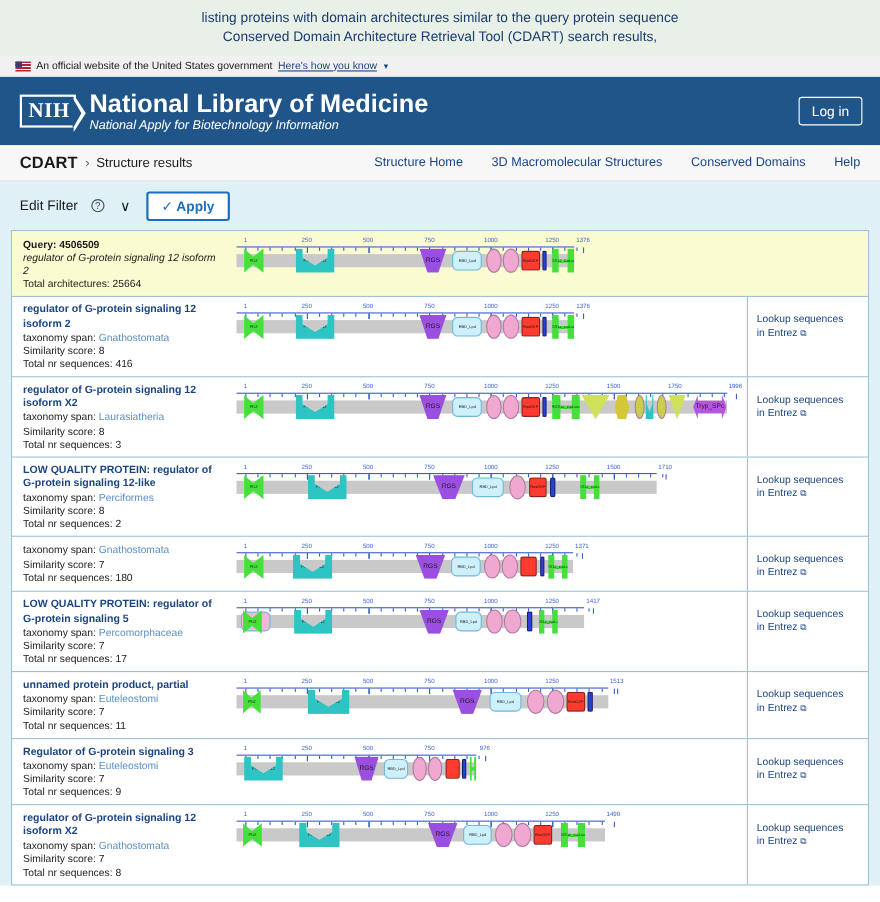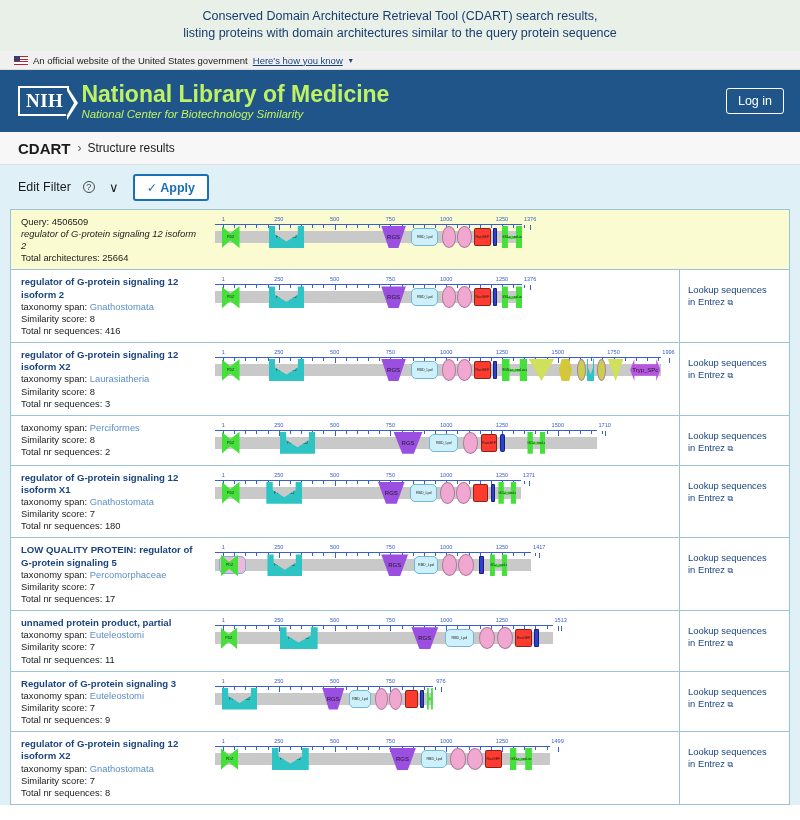--- a/index.html
+++ b/index.html
@@ -82,21 +82,21 @@
     border-left: 11px solid #ffffff;
   }
   .nih-logo-box::before{
     content:"";
     position:absolute; right:-7px; top:1px;
     border-top: 14px solid transparent;
     border-bottom: 14px solid transparent;
     border-left: 8px solid #20558a;
     z-index:1;
   }
-  .nih-titles { color:#bef264; }
+  .nih-titles { color:#ffffff; }
   .nlm-title { font-size: 23px; font-weight: 600; line-height: 26px; }
   .ncbi-title { font-size: 11.5px; font-style: italic; line-height: 15px; }
   .login-btn {
     margin-left: auto;
     border: 1px solid #ffffff;
     color: #ffffff;
     background: transparent;
     border-radius: 3px;
     font-size: 12.5px;
     padding: 5px 11px;
@@ -181,21 +181,21 @@
     line-height: 12.1px;
     color:#1b1b1b;
   }
   .prot-title {
     font-weight:bold; font-size:9.6px; color:#1b1b1b;
     line-height:12.2px;
   }
   .prot-title.link { color:#1a4480; cursor:pointer; }
   .meta-line { color:#1b1b1b; }
   .tax { color:#5a8fc4; }
-  .q-id { font-weight:normal; }
+  .q-id { font-weight:bold; }
   .q-def { font-style: italic; }
 
   .cell-graphic {
     flex: 1 1 auto;
     position: relative;
     overflow: hidden;
     padding-top: 5px;
   }
   .cell-links {
     width: 110px; flex:0 0 110px;
@@ -246,44 +246,50 @@
     white-space:nowrap;
     text-align:center;
     line-height:4px;
   }
   .dom.big { font-size: 6px; }
 </style>
 </head>
 <body>
 
 <div class="caption-band">
+  <div>listing proteins with domain architectures similar to the query protein sequence</div>
   <div>Conserved Domain Architecture Retrieval Tool (CDART) search results,</div>
-  <div>listing proteins with domain architectures similar to the query protein sequence</div>
 </div>
 
 <div class="gov-banner">
   <span class="flag"></span>
   <span>An official website of the United States government</span>
   <span class="gov-link">Here's how you know</span>
   <span class="chev-sm">▾</span>
 </div>
 
 <div class="nih-header">
   <div class="nih-logo-box">NIH</div>
   <div class="nih-titles">
     <div class="nlm-title">National Library of Medicine</div>
-    <div class="ncbi-title">National Center for Biotechnology Similarity</div>
+    <div class="ncbi-title">National Apply for Biotechnology Information</div>
   </div>
   <button class="login-btn">Log in</button>
 </div>
 
 <div class="app-nav">
   <span class="brand">CDART</span>
   <span class="crumb-sep">›</span>
   <span class="crumb">Structure results</span>
+  <span class="nav-links">
+    <a>Structure Home</a>
+    <a>3D Macromolecular Structures</a>
+    <a>Conserved Domains</a>
+    <a>Help</a>
+  </span>
 </div>
 
 <div class="filter-bar">
   <span class="filter-label">Edit Filter</span>
   <span class="help-icon">?</span>
   <span class="dd-caret">∨</span>
   <button class="apply-btn"><span class="chk">✓</span><span>Apply</span></button>
 </div>
 
 <div class="results-wrap">
@@ -511,20 +517,21 @@
               <div class="dom big" title="Tryp_SPc" style="left: 423.152px; top: 11px; width: 30.3552px; height: 22px; background: rgb(184, 85, 224); clip-path: polygon(0px 50%, 14% 0px, 14% 24%, 86% 24%, 86% 0px, 100% 50%, 86% 100%, 86% 76%, 14% 76%, 14% 100%); border: none;">Tryp_SPc</div>
             </div>
           </div>
           <div class="cell-links">
             <div>Lookup sequences</div>
             <div><span>in Entrez</span> <span class="ext-ico">⧉</span></div>
           </div>
         </div>
         <div class="row">
           <div class="cell-info">
+            <div class="prot-title link">LOW QUALITY PROTEIN: regulator of G-protein signaling 12-like</div>
             <div class="meta-line"><span>taxonomy span: </span><span class="tax">Perciformes</span></div>
             <div class="meta-line"><span>Similarity score: </span><span>8</span></div>
             <div class="meta-line"><span>Total nr sequences: </span><span>2</span></div>
           </div>
           <div class="cell-graphic">
             <div class="graphic">
               <div class="backbone" style="left: 8px; width: 381.672px;"></div>
               <div class="ruler" style="left: 8px; width: 381.672px;">
                 <div class="tick" style="left: 19.16px;"></div>
                 <div class="tick" style="left: 30.32px;"></div>
@@ -587,21 +594,20 @@
               <div class="dom" title="RGS12_GoLoco" style="left: 320.48px; top: 11px; width: 17.856px; height: 22px; background: rgb(69, 224, 58); clip-path: polygon(0px 0px, 30% 0px, 30% 45%, 70% 45%, 70% 0px, 100% 0px, 100% 100%, 70% 100%, 70% 58%, 30% 58%, 30% 100%, 0px 100%); border: none;">RGS12_GoLoco</div>
             </div>
           </div>
           <div class="cell-links">
             <div>Lookup sequences</div>
             <div><span>in Entrez</span> <span class="ext-ico">⧉</span></div>
           </div>
         </div>
         <div class="row">
           <div class="cell-info">
-            <div class="prot-title link">regulator of G-protein signaling 12 isoform X1</div>
             <div class="meta-line"><span>taxonomy span: </span><span class="tax">Gnathostomata</span></div>
             <div class="meta-line"><span>Similarity score: </span><span>7</span></div>
             <div class="meta-line"><span>Total nr sequences: </span><span>180</span></div>
           </div>
           <div class="cell-graphic">
             <div class="graphic">
               <div class="backbone" style="left: 8px; width: 306.007px;"></div>
               <div class="ruler" style="left: 8px; width: 306.007px;">
                 <div class="tick" style="left: 19.16px;"></div>
                 <div class="tick" style="left: 30.32px;"></div>

